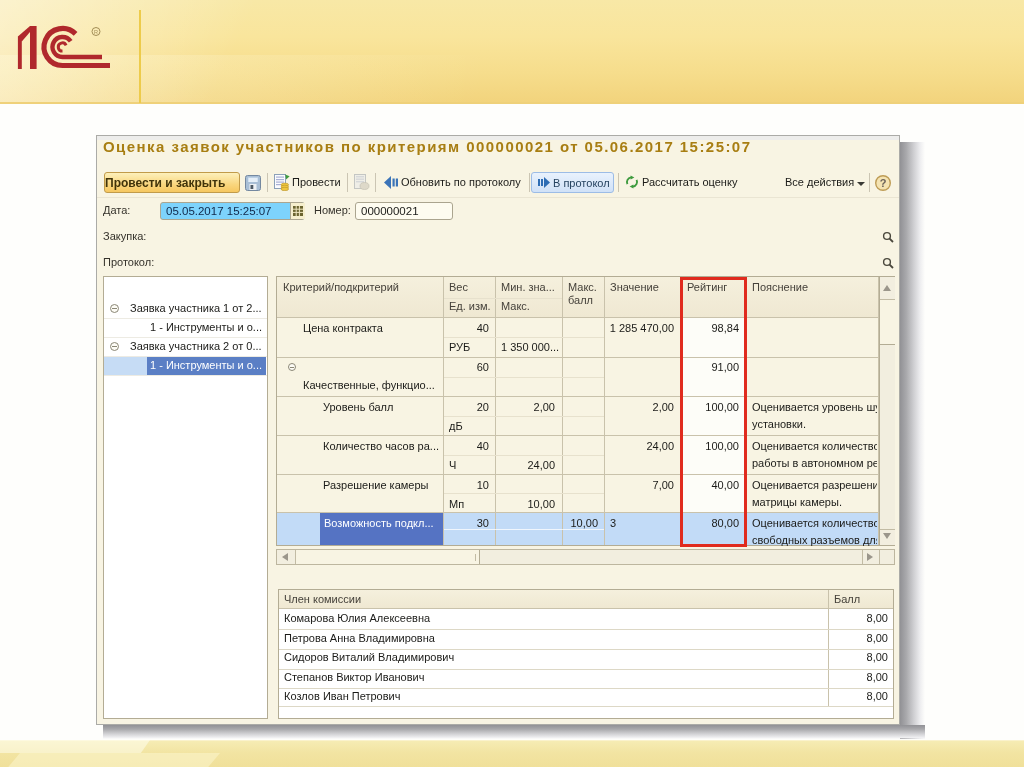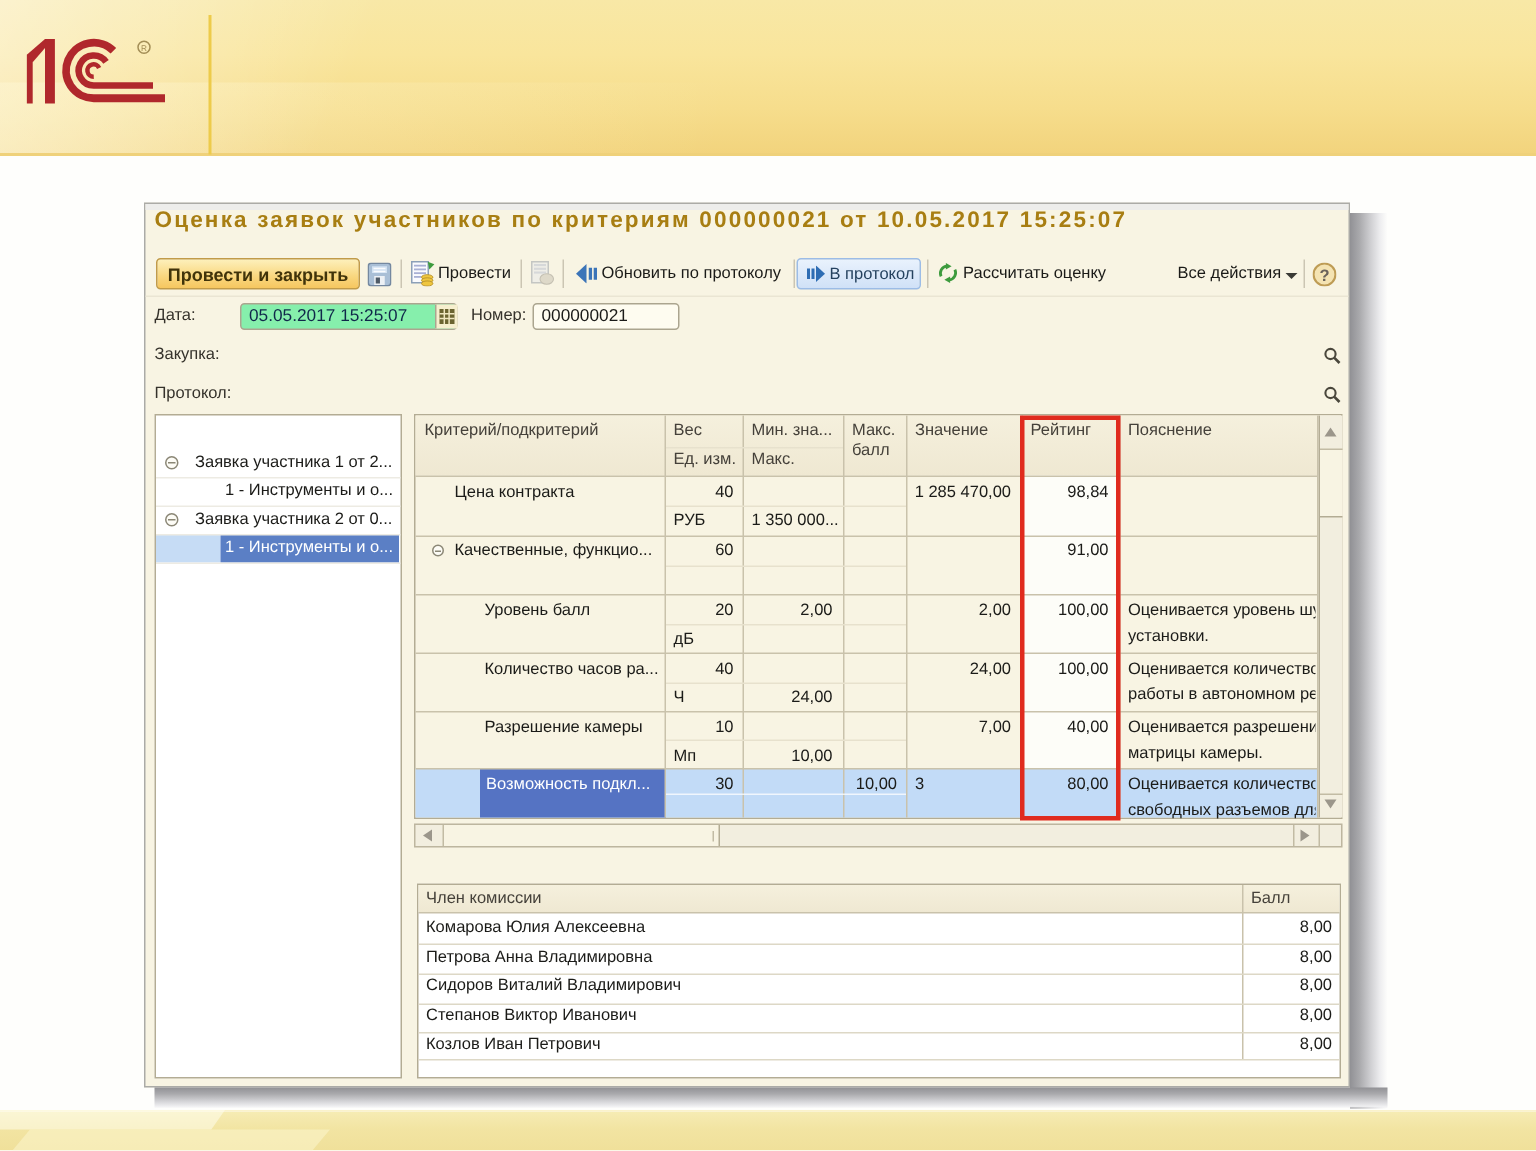--- a/index.html
+++ b/index.html
@@ -16,26 +16,26 @@
 #ftr{left:0;top:740px;width:1024px;height:27px;background:linear-gradient(180deg,#F6ECB4 0%,#F2E4A2 45%,#F0E09A 100%);border-top:1px solid #FAF2CC;box-sizing:border-box}
 .fs1{left:0;top:740px;width:150px;height:13px;background:rgba(255,255,244,.5);transform:skewX(-35deg);transform-origin:top left}
 .fs2{left:20px;top:753px;width:200px;height:14px;background:rgba(252,246,205,.55);transform:skewX(-40deg);transform-origin:top left}
 
 #win{left:96px;top:135px;width:804px;height:590px;background:#F8F4E3;border:1px solid #ABABA7;box-sizing:border-box}
 #shR{left:900px;top:142px;width:25px;height:597px;background:linear-gradient(90deg,#919195 0%,#A9A9AC 25%,#CFCFD2 55%,#EDEDEF 80%,rgba(255,255,255,0) 100%)}
 #shB{left:103px;top:725px;width:822px;height:14px;background:linear-gradient(180deg,#919195 0%,#A9A9AC 30%,#D3D3D6 65%,#F0F0F2 90%,rgba(255,255,255,0) 100%)}
 #wtitle{left:103px;top:138px;font-size:15px;font-weight:bold;color:#A87E12;letter-spacing:1.45px}
 
 .btn{position:absolute;box-sizing:border-box;border-radius:3px}
-#b1{left:104px;top:172px;width:136px;height:21px;background:linear-gradient(180deg,#FDF0BB,#F9D67E 60%,#F6C760);border:1px solid #C19B4A;font-size:12px;font-weight:bold;color:#40330A;text-align:center;line-height:20px}
+#b1{left:104px;top:172px;width:136px;height:21px;background:linear-gradient(180deg,#FDF0BB,#F9D67E 60%,#F6C760);border:1px solid #C19B4A;font-size:12px;font-weight:bold;color:#40330A;line-height:20px}
 #b2{left:531px;top:172px;width:83px;height:21px;background:linear-gradient(180deg,#E9F2FD,#D0E1F7);border:1px solid #9CBCE6}
 #b2 span{position:absolute;left:21px;top:4px;font-size:11px;color:#25425F;white-space:nowrap}
 .sep{position:absolute;width:1px;background:#CBC5B3}
 
-.inp{position:absolute;box-sizing:border-box;background:#86efac;border:1px solid #ABA58F;border-radius:3px;font-size:11.5px;color:#10284A;line-height:15px;padding:1px 0 0 5px;white-space:nowrap;overflow:hidden}
+.inp{position:absolute;box-sizing:border-box;background:#7dd3fc;border:1px solid #ABA58F;border-radius:3px;font-size:11.5px;color:#10284A;line-height:15px;padding:1px 0 0 5px;white-space:nowrap;overflow:hidden}
 .lbl{position:absolute;font-size:11px;color:#35322B;white-space:nowrap}
 
 .panel{position:absolute;box-sizing:border-box;border:1px solid #B3AC94;background:#FFFFFF}
 .phead{position:absolute;box-sizing:border-box;background:linear-gradient(180deg,#F6F1DE,#EEE7D0);border-bottom:1px solid #B3AC94;font-size:11px;color:#45413A}
 .gline{position:absolute;background:#C9C2AB}
 .glineL{position:absolute;background:#E7E1CD}
 .mexp{position:absolute;width:9px;height:9px;box-sizing:border-box;border:1px solid #8B8776;border-radius:50%;background:#FDFCF6}
 .mexp i{position:absolute;left:1px;top:3px;width:5px;height:1px;background:#8B8776}
 </style></head>
 <body>
@@ -59,21 +59,21 @@
     <text x="84" y="13.7" font-size="5.5" fill="#A38E56" text-anchor="middle">R</text>
   </svg>
   <div class="a" id="ftr"></div>
   <div class="a fs1"></div>
   <div class="a fs2"></div>
 
   <div class="a" id="win"></div>
   <div class="a" style="left:97px;top:136px;width:802px;height:4px;background:#EDEDEB"></div>
   <div class="a" id="shR"></div>
   <div class="a" id="shB"></div>
-  <div class="a" id="wtitle">Оценка заявок участников по критериям 000000021 от 10.05.2017 15:25:07</div>
+  <div class="a" id="wtitle">Оценка заявок участников по критериям 000000021 от 05.06.2017 15:25:07</div>
 
   <div class="btn" id="b1">Провести и закрыть</div>
   <svg class="a" style="left:245px;top:175px" width="16" height="16" viewBox="0 0 16 16">
     <rect x="0.5" y="0.5" width="15" height="15" rx="2" fill="#A9BFD6" stroke="#7488A0"></rect>
     <rect x="3" y="2.5" width="10" height="4.5" fill="#D2E2F2"></rect>
     <rect x="4" y="3.5" width="8" height="1" fill="#FAFCFE"></rect>
       <rect x="4" y="5.5" width="8" height="1" fill="#FAFCFE"></rect>
     <rect x="4.5" y="9" width="7" height="6" fill="#EDF1F5"></rect>
     <rect x="5.5" y="10" width="2.8" height="4" fill="#4E5A66"></rect>
   </svg>
@@ -215,21 +215,21 @@
   <div class="t" style="left:303px;top:322px">Цена контракта</div>
   <div class="t tr" style="right:535px;top:322px">40</div>
   <div class="t" style="left:449px;top:341px">РУБ</div>
   <div class="t" style="left:501px;top:341px">1 350 000...</div>
   <div class="t tr" style="right:350px;top:322px">1 285 470,00</div>
   <div class="t tr" style="right:285px;top:322px">98,84</div>
 
   <div class="mexp" style="left:288px;top:363px;width:8px;height:8px">
       <i style="top:2.5px;width:4px"></i>
     </div>
-  <div class="t" style="left:303px;top:361px">Качественные, функцио...</div>
+  <div class="t" style="left:303px;top:379px">Качественные, функцио...</div>
   <div class="t tr" style="right:535px;top:361px">60</div>
   <div class="t tr" style="right:285px;top:361px">91,00</div>
 
   <div class="t" style="left:323px;top:401px">Уровень балл</div>
   <div class="t tr" style="right:535px;top:401px">20</div>
   <div class="t" style="left:449px;top:420px">дБ</div>
   <div class="t tr" style="right:469px;top:401px">2,00</div>
   <div class="t tr" style="right:350px;top:401px">2,00</div>
   <div class="t tr" style="right:285px;top:401px">100,00</div>
   <div class="t" style="left:752px;top:401px;width:125px;overflow:hidden;height:14px">Оценивается уровень шум</div>

